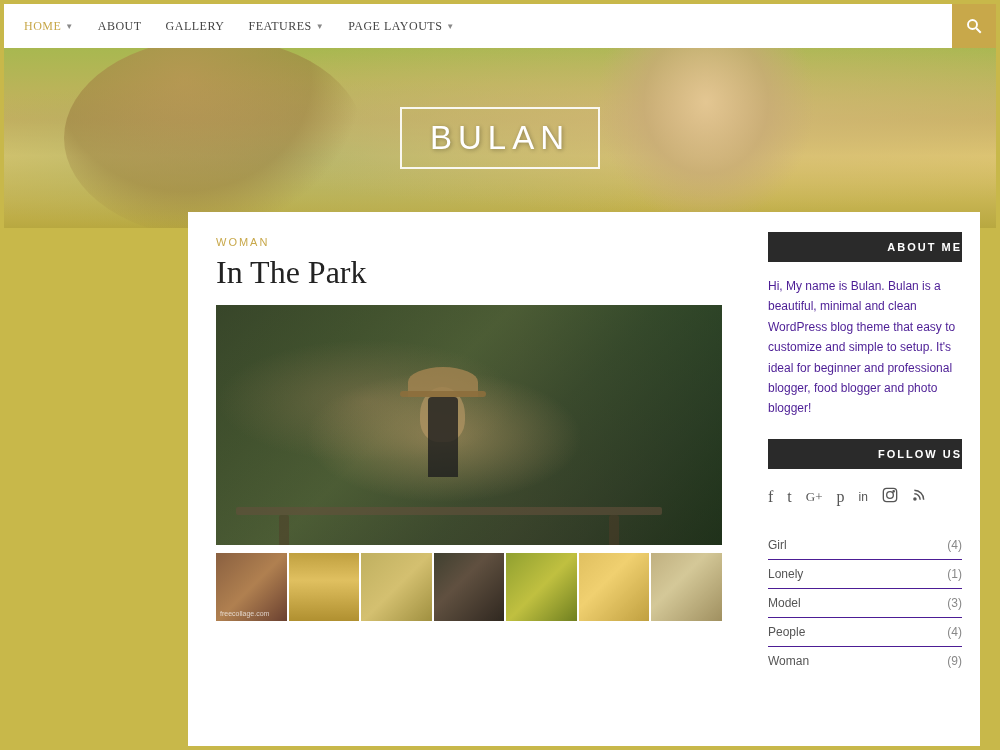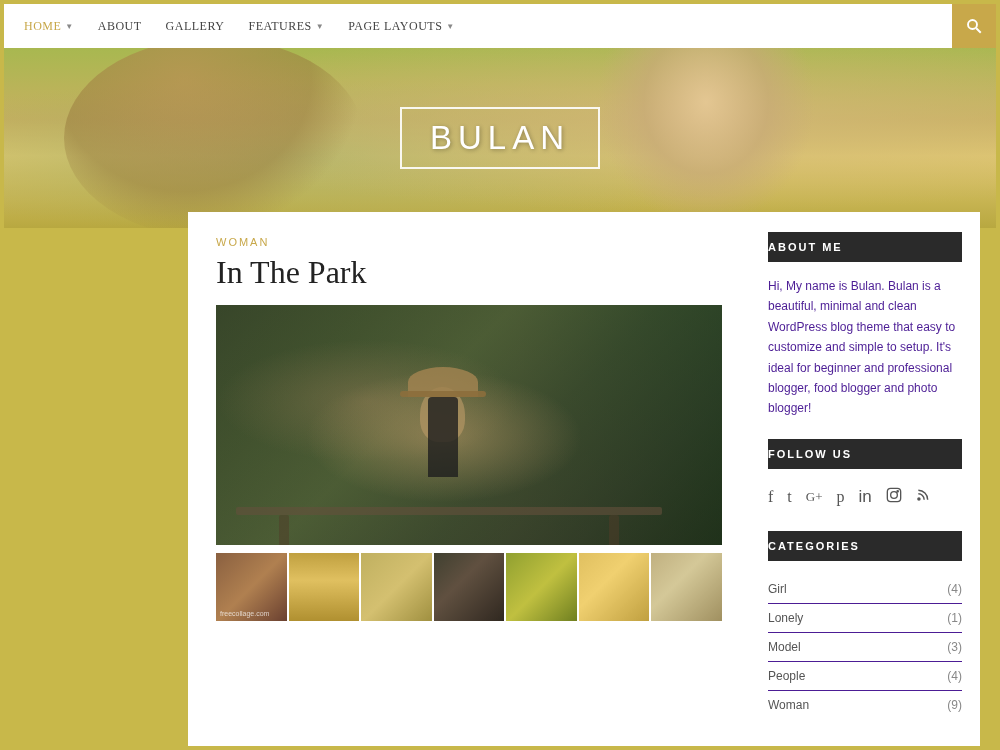--- a/index.html
+++ b/index.html
@@ -278,21 +278,21 @@
       padding: 20px 18px 0 18px;
     }
 
     .sidebar-widget {
       margin-bottom: 20px;
     }
 
     .widget-header {
       background: #2a2a2a;
       color: #fff;
-      text-align: left;
+      text-align: right;
       padding: 9px 0;
       font-size: 11px;
       letter-spacing: 2px;
       font-family: Arial, sans-serif;
       text-transform: uppercase;
       font-weight: 600;
       margin-bottom: 14px;
     }
 
     .about-text {
@@ -425,40 +425,39 @@
         <p class="about-text">Hi, My name is Bulan. Bulan is a beautiful, minimal and clean WordPress blog theme that easy to customize and simple to setup. It's ideal for beginner and professional blogger, food blogger and photo blogger!</p>
       </div>
 
       <div class="sidebar-widget">
         <div class="widget-header">FOLLOW US</div>
         <div class="social-icons">
           <span class="social-icon">f</span>
           <span class="social-icon">t</span>
           <span class="social-icon" style="font-size:13px;">G+</span>
           <span class="social-icon">p</span>
-          <span class="social-icon" style="font-size:17px; font-family:Arial;">in</span>
+          <span class="social-icon" style="font-size:12px; font-family:Arial;">in</span>
           <span class="social-icon">
             <svg width="16" height="16" viewBox="0 0 24 24" fill="none" stroke="#555" stroke-width="2">
               <rect x="2" y="2" width="20" height="20" rx="5"></rect>
               <circle cx="12" cy="12" r="5"></circle>
               <circle cx="17.5" cy="6.5" r="1" fill="#555"></circle>
             </svg>
           </span>
           <span class="social-icon">
             <svg width="14" height="14" viewBox="0 0 24 24" fill="#555">
               <circle cx="5" cy="19" r="3"></circle>
               <path d="M4 4a16 16 0 0116 16" stroke="#555" stroke-width="2.5" fill="none"></path>
               <path d="M4 10a10 10 0 0110 10" stroke="#555" stroke-width="2.5" fill="none"></path>
             </svg>
           </span>
         </div>
       </div>
 
       <div class="sidebar-widget">
-        <div class="widget-header">CATEGORIES</div>
         <ul class="category-list">
           <li class="category-item">
             <span>Girl</span>
             <span class="category-count">(4)</span>
           </li>
           <li class="category-item">
             <span>Lonely</span>
             <span class="category-count">(1)</span>
           </li>
           <li class="category-item">

